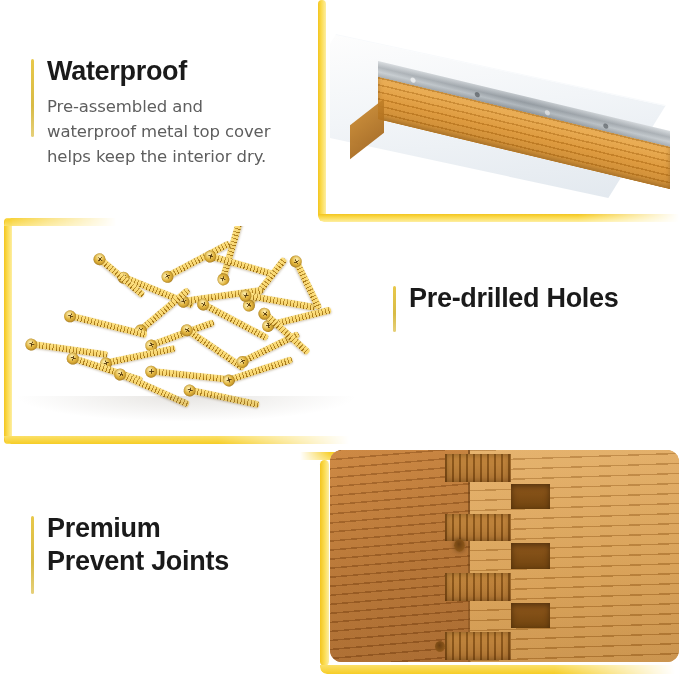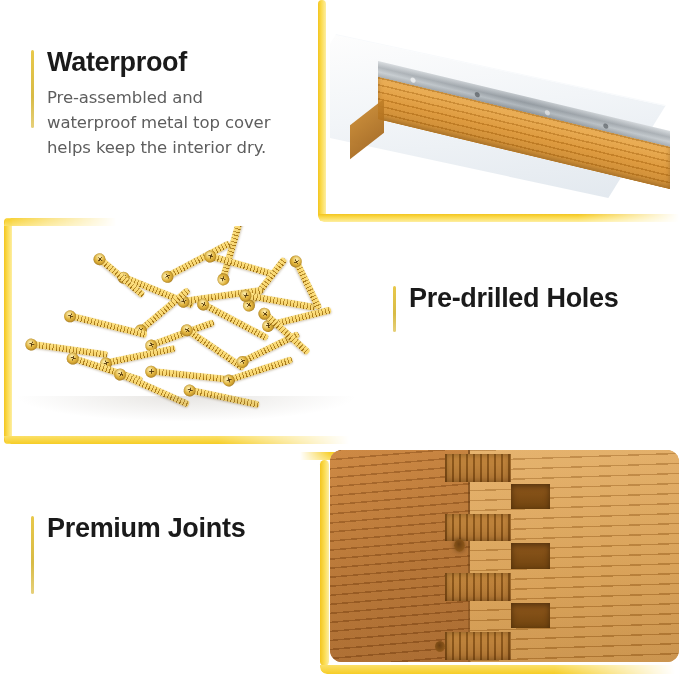--- a/index.html
+++ b/index.html
@@ -227,21 +227,21 @@
 
   <div class="photo photo-cover">
     <div class="panel-wrap">
       <div class="panel-top"></div>
       <div class="panel-metal"></div>
       <div class="panel-wood"></div>
       <div class="panel-leftface"></div>
     </div>
   </div>
 
-  <div class="feature-text" style="left:31px;top:46px;width:262px;">
+  <div class="feature-text" style="left:31px;top:55px;width:262px;">
     <div class="accent-bar" style="height:78px;"></div>
     <div style="padding-left:16px;">
       <h2 class="f-head">Waterproof</h2>
       <p class="f-body">Pre-assembled and waterproof metal top cover helps keep the interior dry.</p>
     </div>
   </div>
 
   <div class="frame frame-ml">
     <div class="frame-edge v"></div>
     <div class="frame-edge h-top"></div>
@@ -301,17 +301,18 @@
     <div class="socket" style="top:16%;"></div>
     <div class="socket" style="top:44%;"></div>
     <div class="socket" style="top:72%;"></div>
     <div class="knot"></div>
     <div class="knot2"></div>
   </div>
 
   <div class="feature-text" style="left:31px;top:512px;width:272px;">
     <div class="accent-bar" style="height:78px;"></div>
     <div style="padding-left:16px;">
-      <h2 class="f-head">Premium Joints</h2>
+      <h2 class="f-head">Premium</h2>
+      <h2 class="f-head">Prevent Joints</h2>
     </div>
   </div>
 
 </div>
 
 </body></html>

